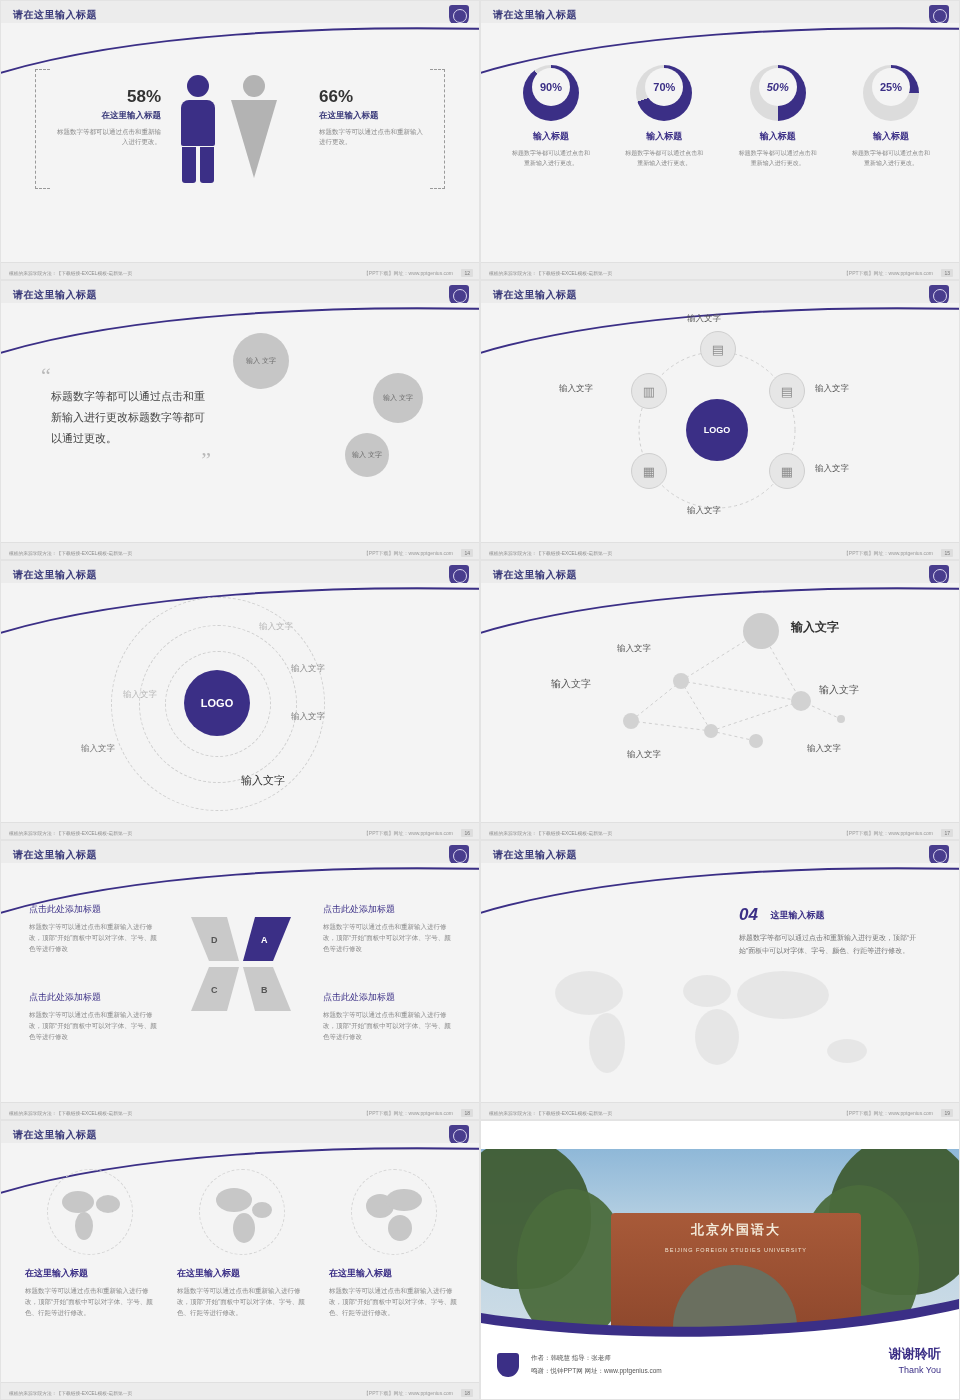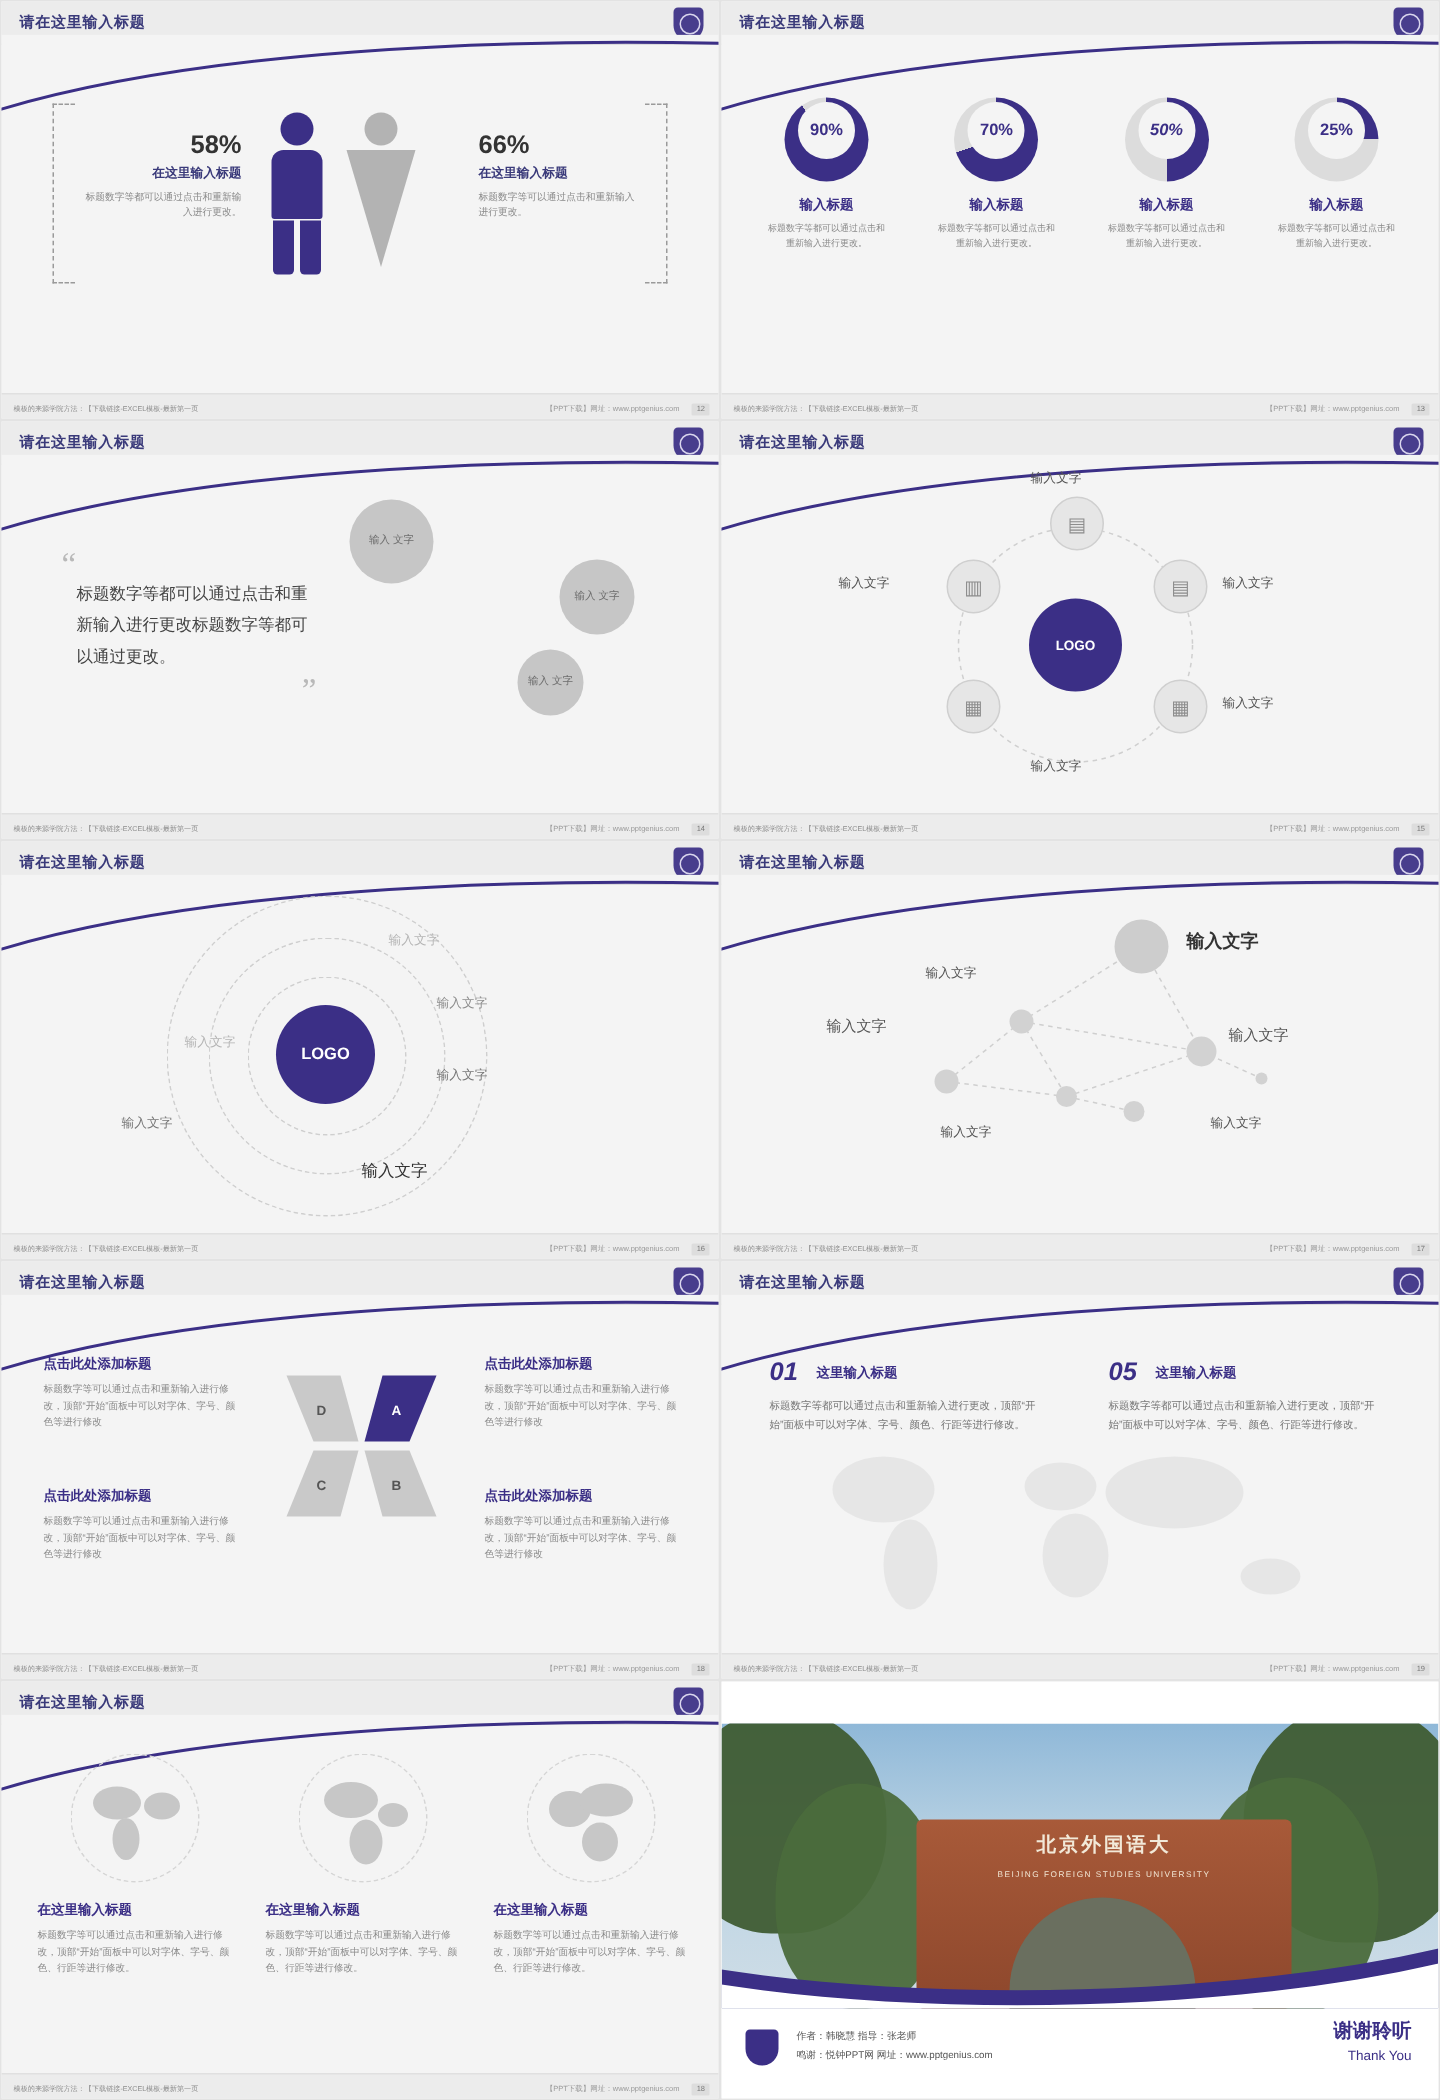--- a/index.html
+++ b/index.html
@@ -75,21 +75,21 @@
   
   .ring{position:absolute;border:1px dashed #cfcfcf;border-radius:50%;}
   .logo-circ{position:absolute;width:66px;height:66px;border-radius:50%;background:#3b2f86;color:#fff;font-size:11px;font-weight:bold;display:flex;align-items:center;justify-content:center;}
 
   
   .dot{position:absolute;border-radius:50%;background:#d2d2d2;}
   .dot.big{background:#cdcdcd;}
 
   
   .txtblk{position:absolute;width:130px;}
-  .txtblk h4{margin:0;font-size:9px;color:#3b2f86;font-weight:bold;}
+  .txtblk h4{margin:0;font-size:9px;color:#3b2f86;font-weight:normal;}
   .txtblk p{margin:5px 0 0;font-size:6.5px;color:#8a8a8a;line-height:1.7;}
   .arrowbox{position:absolute;left:180px;top:38px;width:120px;height:110px;}
 
   
   .numblk{position:absolute;width:178px;}
   .numblk .n{font-size:17px;font-weight:bold;color:#3b2f86;font-style:italic;display:inline-block;vertical-align:middle;}
   .numblk .nt{font-size:9px;font-weight:bold;color:#3b2f86;display:inline-block;margin-left:8px;vertical-align:middle;}
   .numblk p{font-size:7px;color:#777;line-height:1.8;margin:7px 0 0;}
   .worldmap{position:absolute;left:30px;top:80px;width:420px;height:140px;opacity:.22;}
 
@@ -448,27 +448,22 @@
       <svg class="worldmap" viewBox="0 0 420 140">
         <g fill="#b9b9b9">
           <ellipse cx="78" cy="42" rx="34" ry="22"></ellipse>
           <ellipse cx="96" cy="92" rx="18" ry="30"></ellipse>
           <ellipse cx="196" cy="40" rx="24" ry="16"></ellipse>
           <ellipse cx="206" cy="86" rx="22" ry="28"></ellipse>
           <ellipse cx="272" cy="44" rx="46" ry="24"></ellipse>
           <ellipse cx="336" cy="100" rx="20" ry="12"></ellipse>
         </g>
       </svg>
-      <div class="numblk" style="left:32px;top:34px;">
-        <span class="n">01</span>
-        <span class="nt">这里输入标题</span>
-        <p>标题数字等都可以通过点击和重新输入进行更改，顶部“开始”面板中可以对字体、字号、颜色、行距等进行修改。</p>
-      </div>
       <div class="numblk" style="left:258px;top:34px;">
-        <span class="n">05</span>
+        <span class="n">04</span>
         <span class="nt">这里输入标题</span>
         <p>标题数字等都可以通过点击和重新输入进行更改，顶部“开始”面板中可以对字体、字号、颜色、行距等进行修改。</p>
       </div>
     </div>
     <div class="ftr"></div>
     <div class="ftr-left">模板的来源学院方法：【下载链接-EXCEL模板-最新第一页</div>
     <div class="ftr-right">【PPT下载】网址：www.pptgenius.com</div>
     <div class="ftr-num">19</div>
   </div>
 

